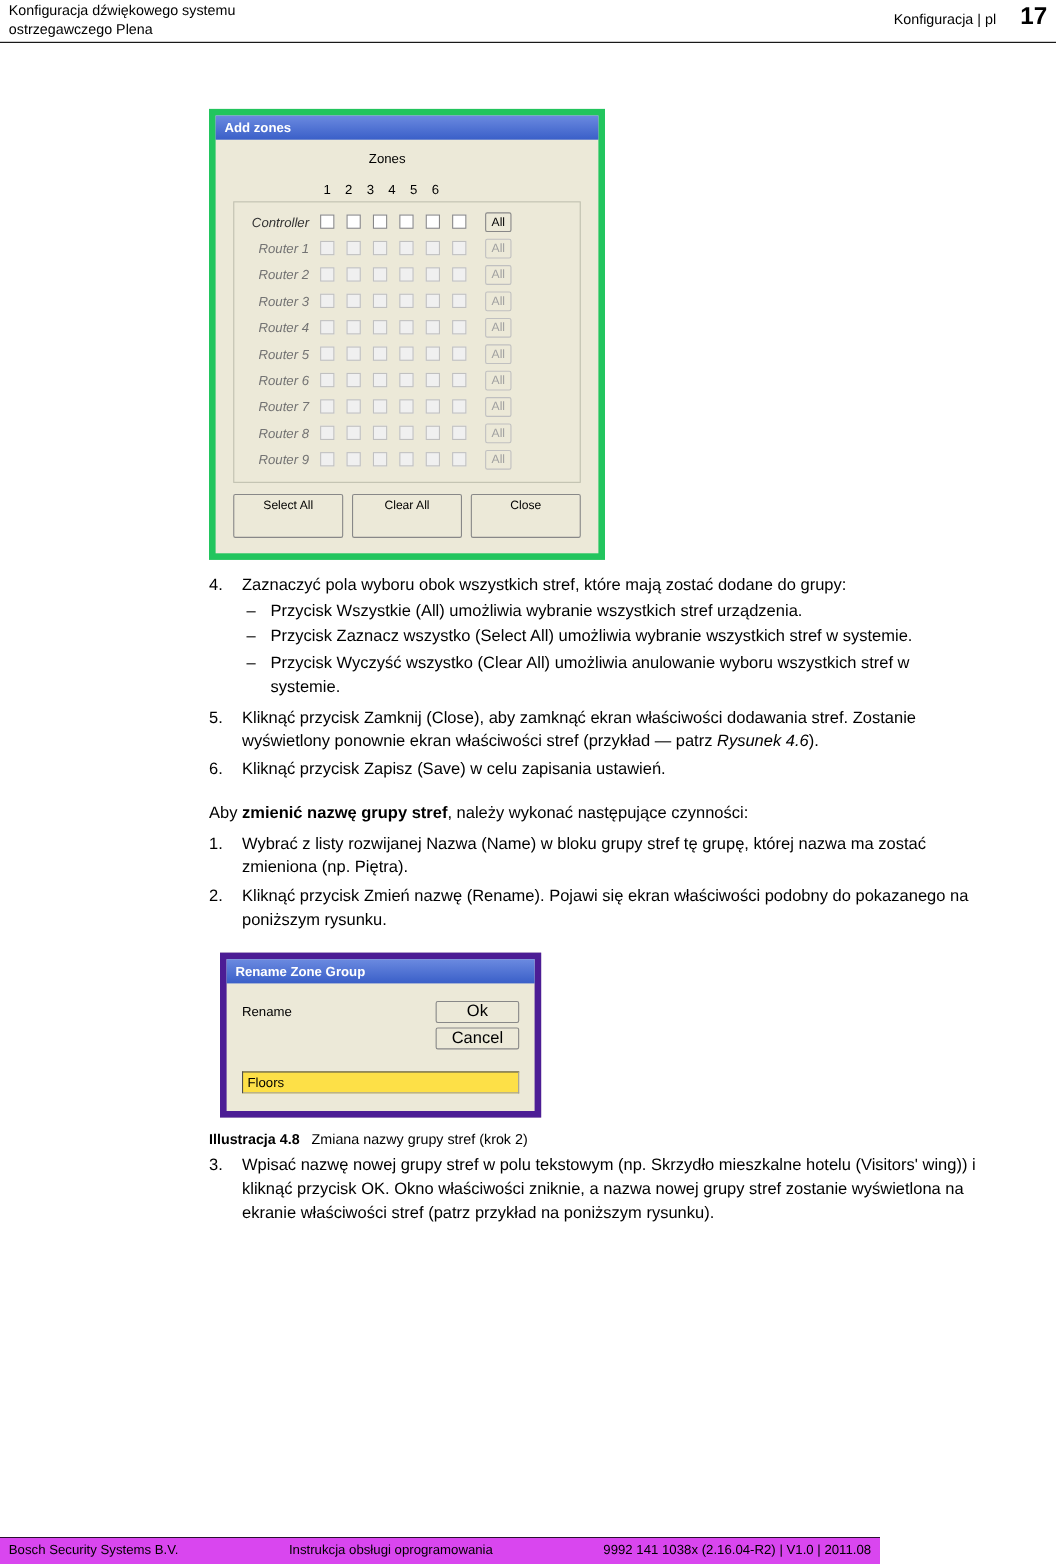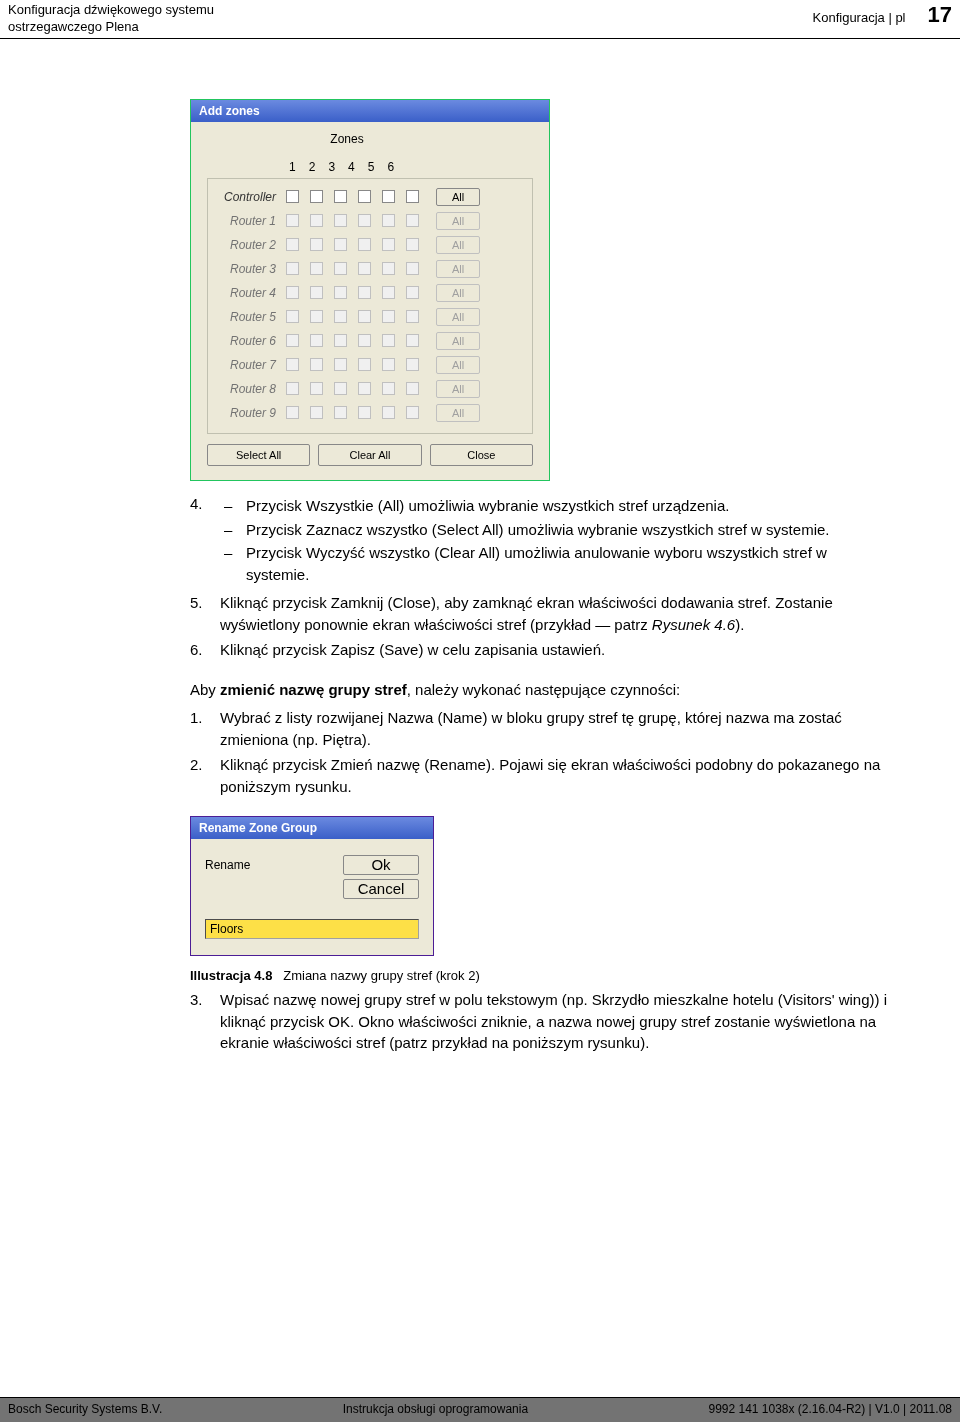--- a/index.html
+++ b/index.html
@@ -30,21 +30,21 @@
   .page-header .right .pageno {
     font-size: 22px;
     font-weight: bold;
   }
   .content {
     padding: 60px 70px 40px 190px;
   }
   
   .dialog {
     background: #ece9d8;
-    border: 1px solid #22c55e;
+    border: 6px solid #22c55e;
     width: 360px;
     font-size: 12px;
     margin-bottom: 12px;
   }
   .titlebar {
     background: linear-gradient(#6b8ae0, #3a5fc8);
     color: #fff;
     font-weight: bold;
     padding: 4px 8px;
     font-size: 12px;
@@ -84,40 +84,40 @@
   .row.disabled .rlabel { color: #737373; }
   .cb {
     width: 13px;
     height: 13px;
     border: 1px solid #888;
     background: #fff;
     margin-right: 7px;
   }
   .row.disabled .cb { background: #f0f0f0; border-color: #c0c0c0; }
   .allbtn {
-    width: 44px;
+    width: 24px;
     height: 18px;
     border: 1px solid #888;
     background: #ece9d8;
     font-size: 11px;
     line-height: 16px;
     text-align: center;
     margin-left: 6px;
     border-radius: 2px;
   }
   .row.disabled .allbtn { color: #a0a0a0; border-color: #c0c0c0; }
   .bottom-buttons {
     display: flex;
     justify-content: space-between;
     margin-top: 10px;
     gap: 8px;
   }
   .bottom-buttons .btn {
     flex: 1;
-    height: 22px;
+    height: 40px;
     border: 1px solid #888;
     background: #ece9d8;
     font-size: 11px;
     text-align: center;
     line-height: 20px;
     border-radius: 2px;
   }
   .caption {
     font-size: 13px;
     margin: 4px 0 6px 0;
@@ -154,24 +154,24 @@
   }
   .para {
     font-size: 15px;
     line-height: 1.45;
     margin-bottom: 6px;
   }
   .para .b { font-weight: bold; }
   
   .dialog2 {
     background: #ece9d8;
-    border: 1px solid #4c1d95;
-    width: 244px;
+    border: 6px solid #4c1d95;
+    width: 292px;
     font-size: 12px;
-    margin: 10px 0 12px 0;
+    margin: 10px 0 12px 10px;
   }
   .dlg2-body {
     padding: 14px 14px 16px 14px;
   }
   .renrow {
     display: flex;
     align-items: center;
     justify-content: space-between;
     height: 24px;
   }
@@ -190,27 +190,27 @@
     border: 1px inset #a0a0a0;
     background: #fde047;
     height: 20px;
     padding: 2px 4px;
     font-size: 12px;
     width: 100%;
   }
   .footer {
     position: fixed;
     bottom: 0;
-    width: 960px;
+    width: 800px;
     border-top: 1px solid #000;
     display: flex;
     justify-content: space-between;
     padding: 4px 8px 6px 8px;
     font-size: 12px;
-    background: #737373;
+    background: #d946ef;
   }
   .spacer { height: 60px; }
   .ital { font-style: italic; }
 </style>
 </head>
 <body>
 
 <div class="page-header">
   <div class="left">
     <div>Konfiguracja dźwiękowego systemu</div>
@@ -344,20 +344,21 @@
         <div class="btn">Close</div>
       </div>
     </div>
   </div>
 
 
   <ol class="inst">
     <li>
       <span class="num">4.</span>
       <div>
+        <span>Zaznaczyć pola wyboru obok wszystkich stref, które mają zostać dodane do grupy:</span>
         <ul class="dash">
           <li>
               <span class="d">–</span>
               <span>Przycisk Wszystkie (All) umożliwia wybranie wszystkich stref urządzenia.</span>
             </li>
           <li>
               <span class="d">–</span>
               <span>Przycisk Zaznacz wszystko (Select All) umożliwia wybranie wszystkich stref w systemie.</span>
             </li>
           <li>

